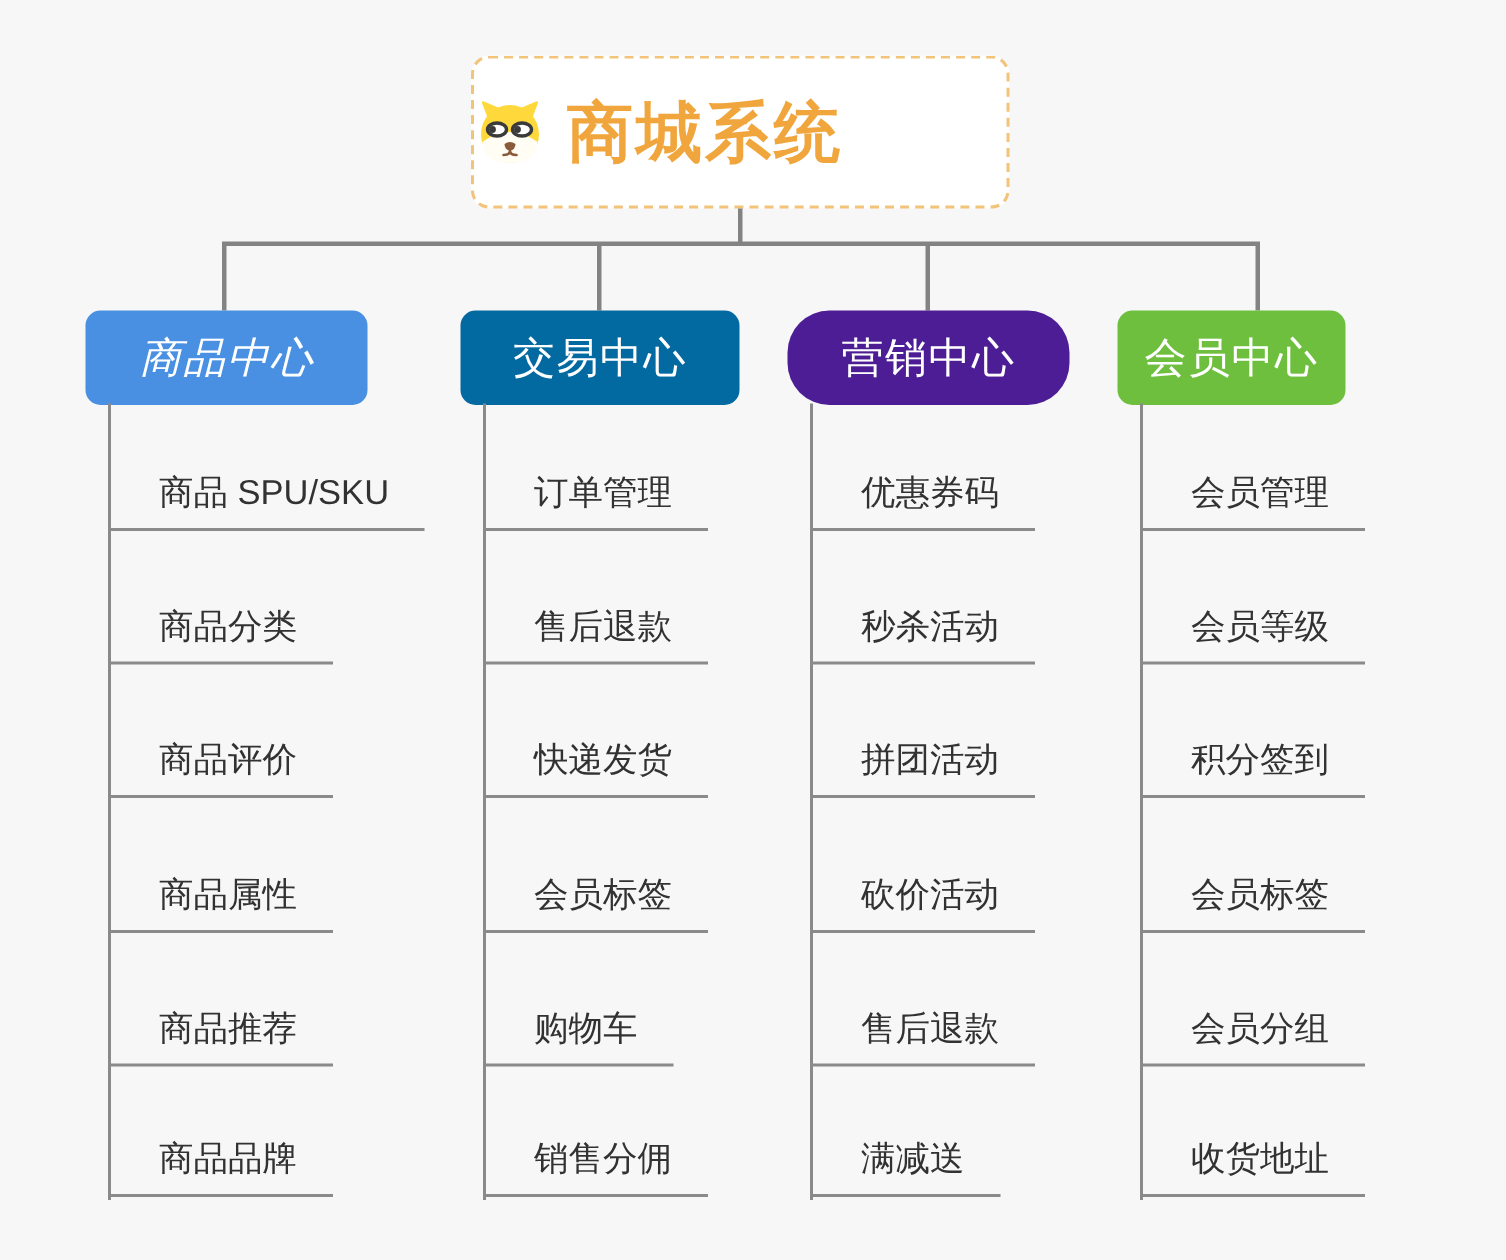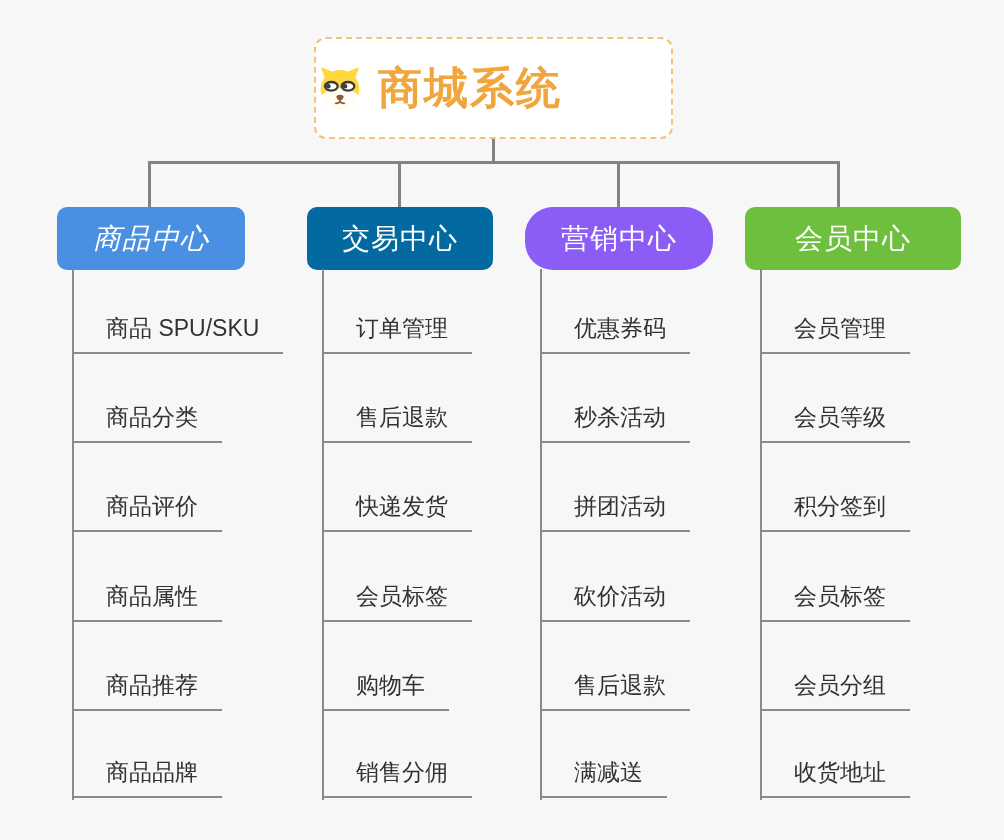--- a/index.html
+++ b/index.html
@@ -23,21 +23,21 @@
   .stub-0{left:148px}.stub-1{left:398px}.stub-2{left:617px}.stub-3{left:837px}
   
   .branch{
     position:absolute;top:207px;height:63px;border-radius:10px;
     display:flex;align-items:center;justify-content:center;
     color:#ffffff;font-size:28px;letter-spacing:1px;white-space:nowrap;
   }
   .branch-0{left:57px;width:188px;font-style:italic;}
   .branch-1{left:307px;width:186px;}
   .branch-2{left:525px;width:188px;}
-  .branch-3{left:745px;width:216px;}
+  .branch-3{left:745px;width:152px;}
   
   .vline{position:absolute;top:269px;height:531px;width:2px;background:#8a8a8a;}
   .vline-0{left:72px}.vline-1{left:322px}.vline-2{left:540px}.vline-3{left:760px}
   
   .child{
     position:absolute;height:48px;box-sizing:border-box;width:max-content;
     border-bottom:2px solid #8a8a8a;padding:0 24px 8px 34px;
     display:flex;align-items:flex-end;font-size:23px;color:#323232;white-space:nowrap;
   }
   .col-0{left:72px}.col-1{left:322px}.col-2{left:540px}.col-3{left:760px}
@@ -73,21 +73,21 @@
   <div class="line stub stub-1"></div>
   <div class="line stub stub-2"></div>
   <div class="line stub stub-3"></div>
 
   <div class="branch branch-0" style="background-color: rgb(74, 144, 226);">
     <span>商品中心</span>
   </div>
   <div class="branch branch-1" style="background-color: #0369a1;">
     <span>交易中心</span>
   </div>
-  <div class="branch branch-2" style="background-color: #8b5cf6; border-radius: 28px;">
+  <div class="branch branch-2" style="background-color: #4c1d95; border-radius: 28px;">
     <span>营销中心</span>
   </div>
   <div class="branch branch-3" style="background-color: rgb(110, 191, 62);">
     <span>会员中心</span>
   </div>
 
   <div class="vline vline-0"></div>
   <div class="vline vline-1"></div>
   <div class="vline vline-2"></div>
   <div class="vline vline-3"></div>

